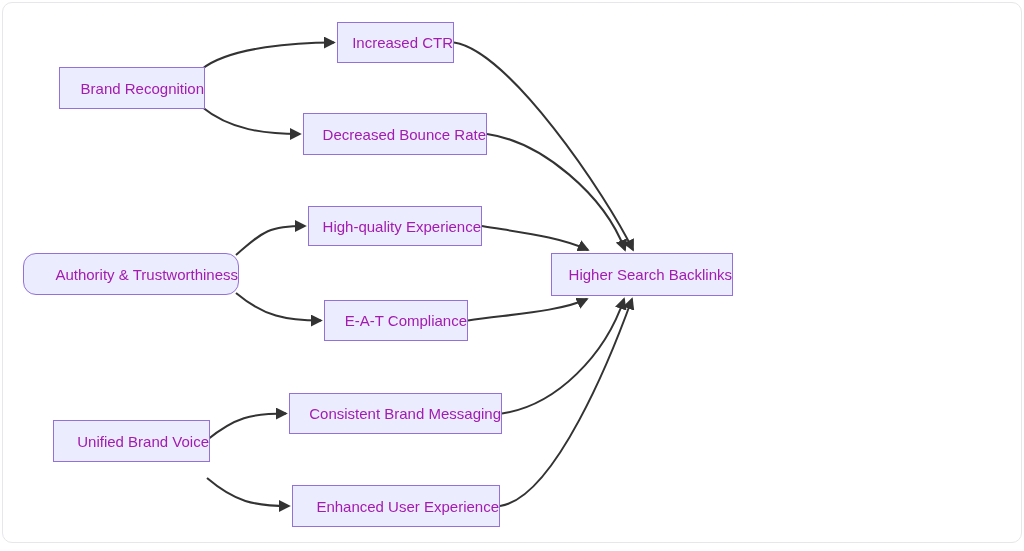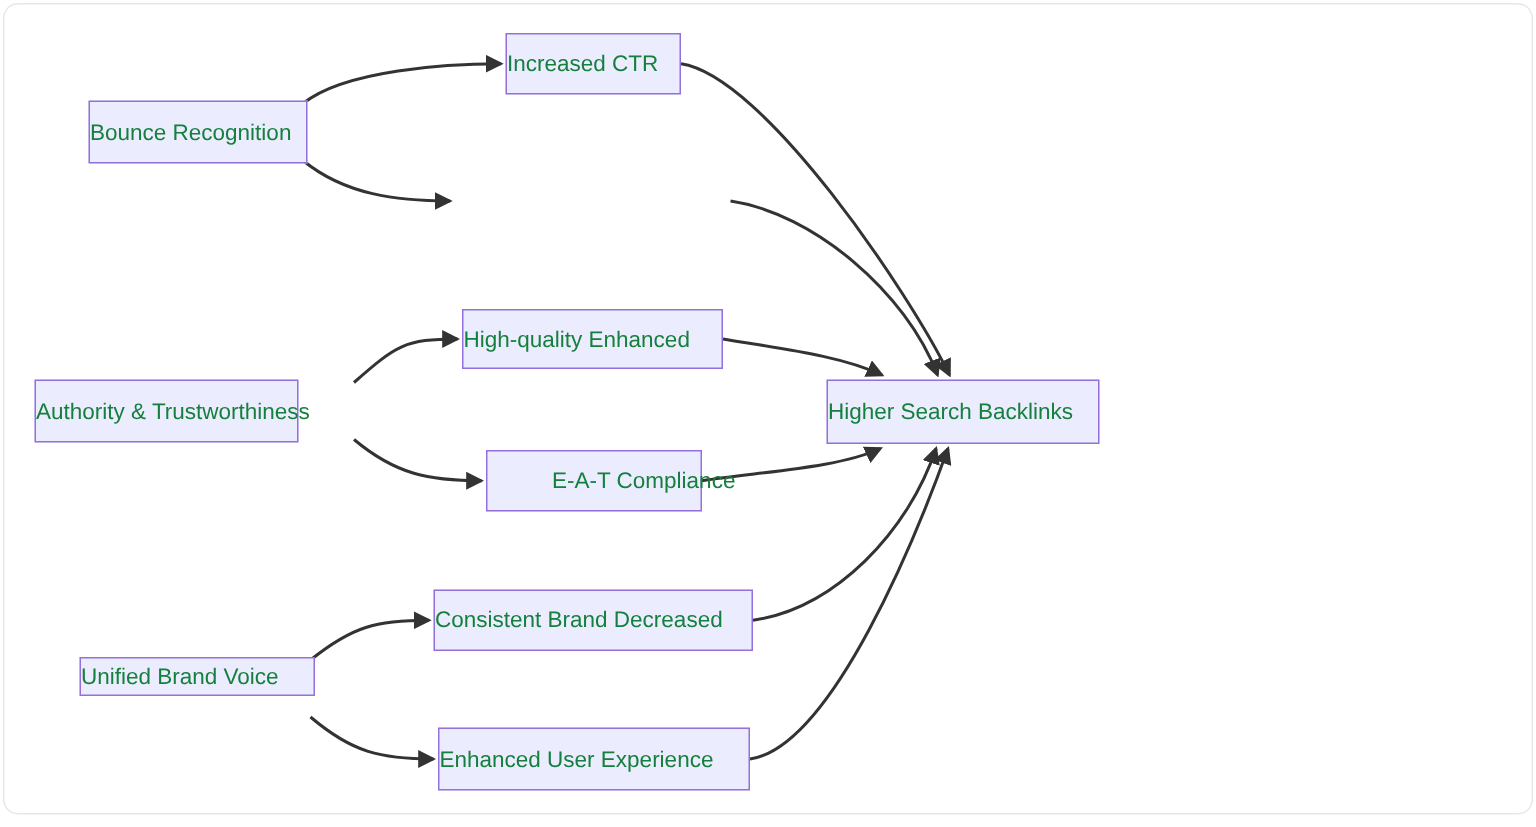--- a/index.html
+++ b/index.html
@@ -35,24 +35,24 @@
   .edge-path {
     fill: none;
     stroke: #333333;
     stroke-width: 2px;
   }
   .node {
     position: absolute;
     box-sizing: border-box;
     display: flex;
     align-items: center;
-    justify-content: flex-start;
+    justify-content: flex-end;
     background: #ECECFF;
     border: 1px solid #9370DB;
-    color: #15803d;
+    color: #a21caf;
     font-size: 15px;
     line-height: 1;
     white-space: nowrap;
     z-index: 2;
   }
 </style>
 </head>
 <body>
 
 <div class="canvas">
@@ -72,39 +72,42 @@
       <path d="M 207 478 C 235 501.8, 254 506, 289 506" class="edge-path" marker-end="url(#arrow)"></path>
       <path d="M 454 42.5 C 509 50.5, 606.15 195, 633 250" class="edge-path" marker-end="url(#arrow)"></path>
       <path d="M 487 134 C 542 142, 604.3 195, 625 250" class="edge-path" marker-end="url(#arrow)"></path>
       <path d="M 482 226 C 522 232.75, 560 237, 588 250" class="edge-path" marker-end="url(#arrow)"></path>
       <path d="M 468 320.5 C 508 314.375, 559 312, 587 299" class="edge-path" marker-end="url(#arrow)"></path>
       <path d="M 502 413.5 C 557 405.5, 605.7 354, 624 299" class="edge-path" marker-end="url(#arrow)"></path>
       <path d="M 500 506 C 555 498, 612.2 354, 632 299" class="edge-path" marker-end="url(#arrow)"></path>
     </svg>
 
   <div class="node" style="left: 59px; top: 67px; width: 146px; height: 42px;">
-    <span>Bounce Recognition</span>
+    <span>Brand Recognition</span>
   </div>
   <div class="node" style="left: 337px; top: 22px; width: 117px; height: 41px;">
     <span>Increased CTR</span>
   </div>
-  <div class="node" style="left: 23px; top: 253px; width: 176px; height: 42px;">
+  <div class="node" style="left: 303px; top: 113px; width: 184px; height: 42px;">
+    <span>Decreased Bounce Rate</span>
+  </div>
+  <div class="node" style="left: 23px; top: 253px; width: 216px; height: 42px; border-radius: 13px;">
     <span>Authority &amp; Trustworthiness</span>
   </div>
   <div class="node" style="left: 308px; top: 206px; width: 174px; height: 40px;">
-    <span>High-quality Enhanced</span>
+    <span>High-quality Experience</span>
   </div>
   <div class="node" style="left: 324px; top: 300px; width: 144px; height: 41px; padding-left: 43px;">
     <span>E-A-T Compliance</span>
   </div>
-  <div class="node" style="left: 53px; top: 438px; width: 157px; height: 26px;">
+  <div class="node" style="left: 53px; top: 420px; width: 157px; height: 42px;">
     <span>Unified Brand Voice</span>
   </div>
   <div class="node" style="left: 289px; top: 393px; width: 213px; height: 41px;">
-    <span>Consistent Brand Decreased</span>
+    <span>Consistent Brand Messaging</span>
   </div>
   <div class="node" style="left: 292px; top: 485px; width: 208px; height: 42px;">
     <span>Enhanced User Experience</span>
   </div>
   <div class="node" style="left: 551px; top: 253px; width: 182px; height: 43px;">
     <span>Higher Search Backlinks</span>
   </div>
 </div>
 
 </body></html>

